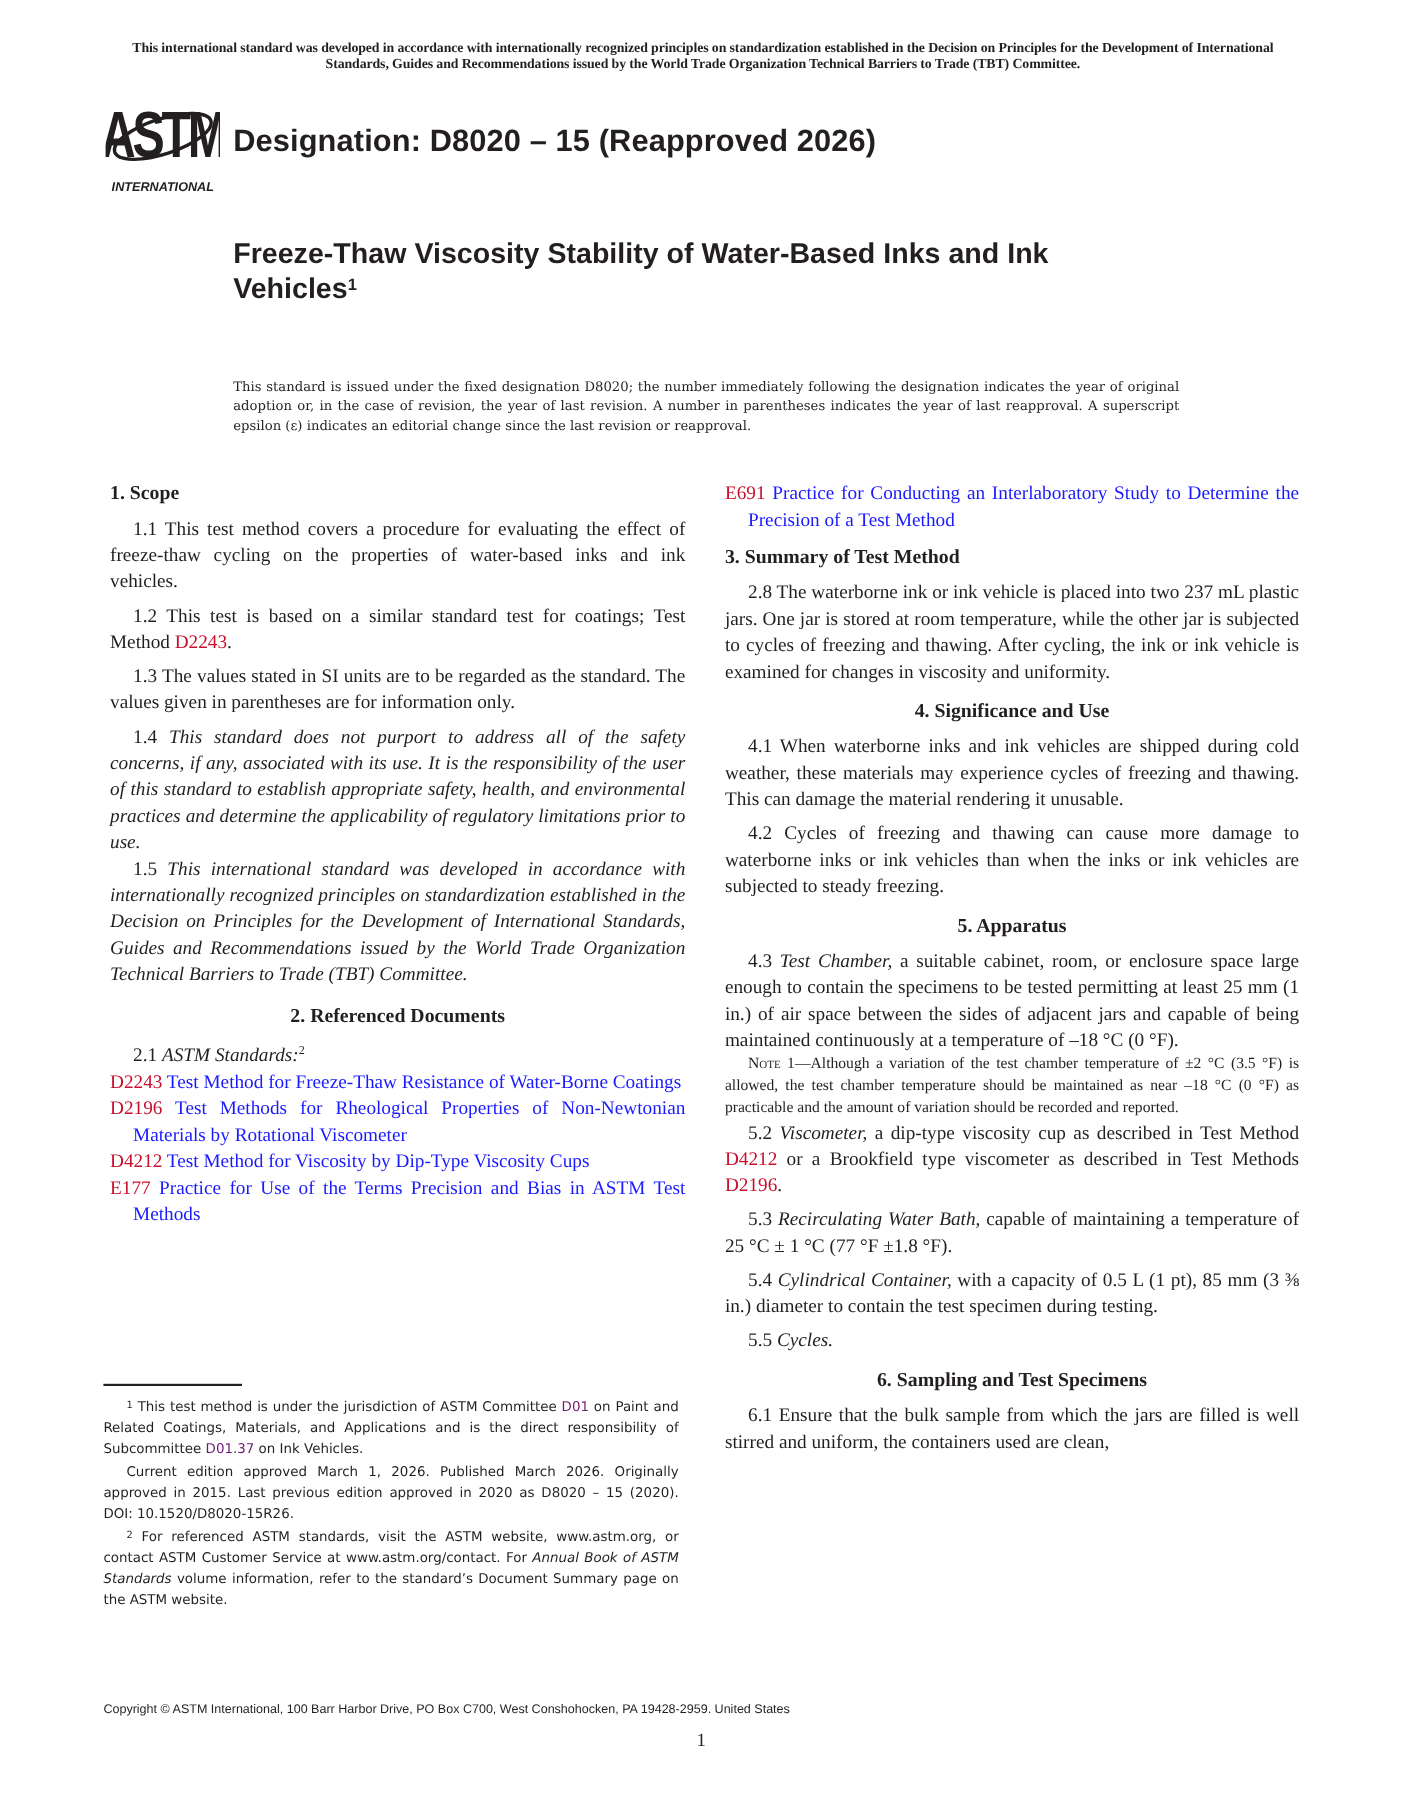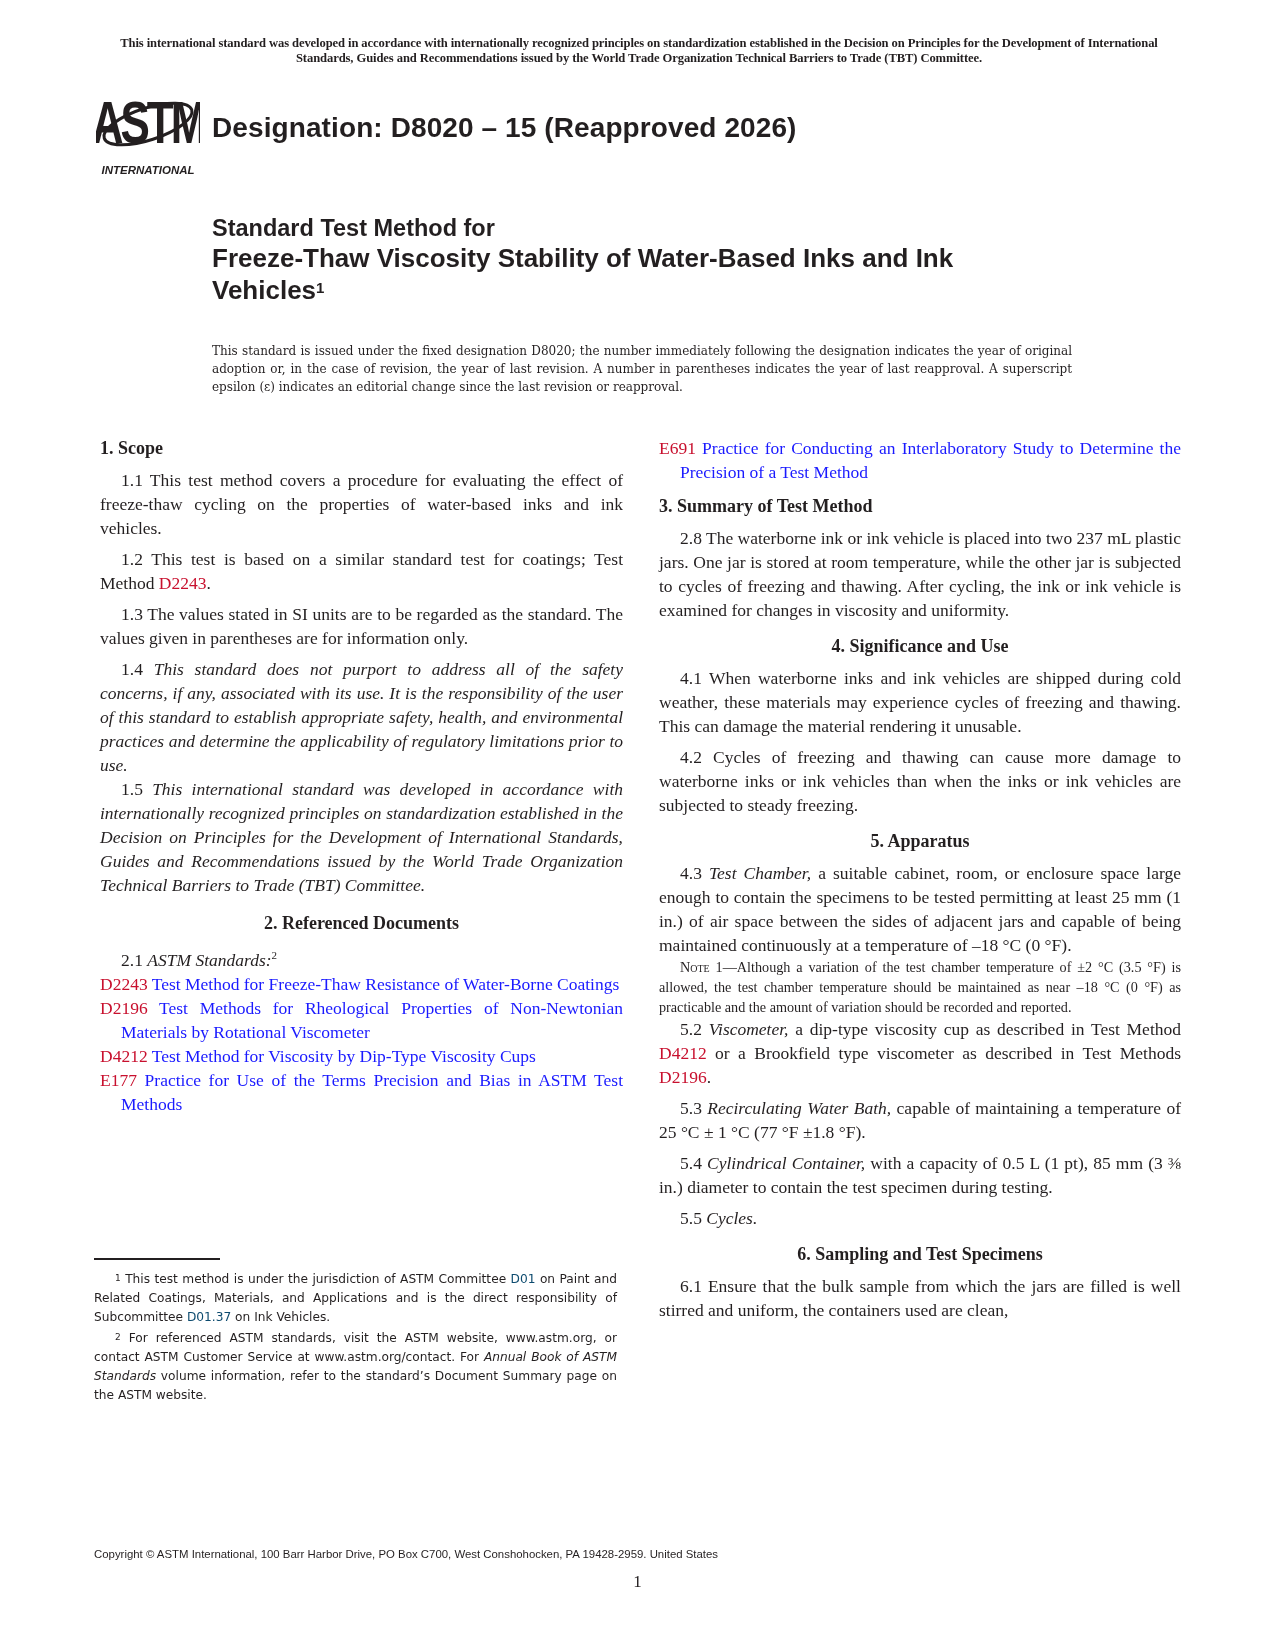--- a/index.html
+++ b/index.html
@@ -22,21 +22,21 @@
   .col-left { left:100px; top:436px; width:523px; }
   .col-right { left:659px; top:436px; width:522px; }
   .col p { margin:0; text-align:justify; }
   .col .para { text-indent:21px; margin-bottom:7px; }
   .col .para.tight { margin-bottom:0; }
   .col h2 { font-size:18px; font-weight:bold; margin:0 0 8px 0; line-height:24px; }
   .col h2.gap { margin-top:14px;text-align:center; }
   .ref { padding-left:21px; text-indent:-21px; margin:0; text-align:justify; color:#1a1aff; }
   .ref .code { color:#c8102e; }
   .red { color:#c8102e; }
-  .blue { color:#0c4a6e; }
+  .blue { color:#701a75; }
   .note { font-size:14.2px; line-height:20px; text-indent:21px; text-align:justify; margin:0 0 6px 0; }
   .note .sc { font-variant:small-caps; }
   .fn-rule { left:94px; top:1258px; width:126px; height:0; border-top:2px solid #231f20; }
   .footnotes { left:94px; top:1270px; width:523px; font-family:"DejaVu Sans", sans-serif;
                font-size:12.2px; line-height:19px; }
   .footnotes p { margin:0; text-indent:21px; text-align:justify; }
   .footnotes p.next { margin-top:2px; }
   .footnotes .fnum { font-size:9px; vertical-align:top; position:relative; top:-1px; }
   .copyright { left:94px; top:1548px; font-family:"Liberation Sans", sans-serif; font-size:11.4px; }
   .pagenum { left:0; width:1275px; text-align:center; top:1572px; font-size:17px; }
@@ -51,21 +51,20 @@
   <svg width="104" height="92" viewBox="0 0 104 92">
     <ellipse cx="52" cy="38" rx="46" ry="16" fill="none" stroke="#231f20" stroke-width="3" transform="rotate(-18 52 38)"></ellipse>
     <text x="52" y="60" text-anchor="middle" font-family="Liberation Sans, sans-serif" font-weight="bold" font-size="44" fill="#231f20" transform="scale(1,1.35) translate(0,-18)" letter-spacing="-3">ASTM</text>
     <text x="52" y="88" text-anchor="middle" font-family="Liberation Sans, sans-serif" font-weight="bold" font-style="italic" font-size="11.5" fill="#231f20">INTERNATIONAL</text>
   </svg>
 </div>
 
 <div class="abs designation">Designation: D8020 – 15 (Reapproved 2026)</div>
 
 <div class="abs title-block">
-  <div class="title-pre">Standard Test Method for</div>
   <div class="title-main"><span>Freeze-Thaw Viscosity Stability of Water-Based Inks and Ink Vehicles</span><sup>1</sup></div>
 </div>
 
 <div class="abs issued">This standard is issued under the fixed designation D8020; the number immediately following the designation indicates the year of original adoption or, in the case of revision, the year of last revision. A number in parentheses indicates the year of last reapproval. A superscript epsilon (ε) indicates an editorial change since the last revision or reapproval.</div>
 
 <div class="col col-left">
   <h2>1.  Scope</h2>
   <p class="para">1.1  This test method covers a procedure for evaluating the effect of freeze-thaw cycling on the properties of water-based inks and ink vehicles.</p>
   <p class="para"><span>1.2  This test is based on a similar standard test for coatings; Test Method </span><span class="red">D2243</span><span>.</span></p>
   <p class="para">1.3  The values stated in SI units are to be regarded as the standard. The values given in parentheses are for information only.</p>
@@ -77,20 +76,21 @@
   <p class="ref"><span class="code">D2243</span><span> Test Method for Freeze-Thaw Resistance of Water-Borne Coatings</span></p>
   <p class="ref"><span class="code">D2196</span><span> Test Methods for Rheological Properties of Non-Newtonian Materials by Rotational Viscometer</span></p>
   <p class="ref"><span class="code">D4212</span><span> Test Method for Viscosity by Dip-Type Viscosity Cups</span></p>
   <p class="ref"><span class="code">E177</span><span> Practice for Use of the Terms Precision and Bias in ASTM Test Methods</span></p>
 </div>
 
 <div class="abs fn-rule"></div>
 
 <div class="abs footnotes">
   <p><span class="fnum">1</span><span> This test method is under the jurisdiction of ASTM Committee </span><span class="blue">D01</span><span> on Paint and Related Coatings, Materials, and Applications and is the direct responsibility of Subcommittee </span><span class="blue">D01.37</span><span> on Ink Vehicles.</span></p>
+  <p class="next">Current edition approved March 1, 2026. Published March 2026. Originally approved in 2015. Last previous edition approved in 2020 as D8020 – 15 (2020). DOI: 10.1520/D8020-15R26.</p>
   <p class="next"><span class="fnum">2</span><span> For referenced ASTM standards, visit the ASTM website, www.astm.org, or contact ASTM Customer Service at www.astm.org/contact. For </span><em>Annual Book of ASTM Standards</em><span> volume information, refer to the standard’s Document Summary page on the ASTM website.</span></p>
 </div>
 
 <div class="col col-right">
   <p class="ref" style="margin-bottom:10px"><span class="code">E691</span><span> Practice for Conducting an Interlaboratory Study to Determine the Precision of a Test Method</span></p>
 
   <h2>3.  Summary of Test Method</h2>
   <p class="para">2.8  The waterborne ink or ink vehicle is placed into two 237 mL plastic jars. One jar is stored at room temperature, while the other jar is subjected to cycles of freezing and thawing. After cycling, the ink or ink vehicle is examined for changes in viscosity and uniformity.</p>
 
   <h2 class="gap" style="margin-top:12px">4.  Significance and Use</h2>

